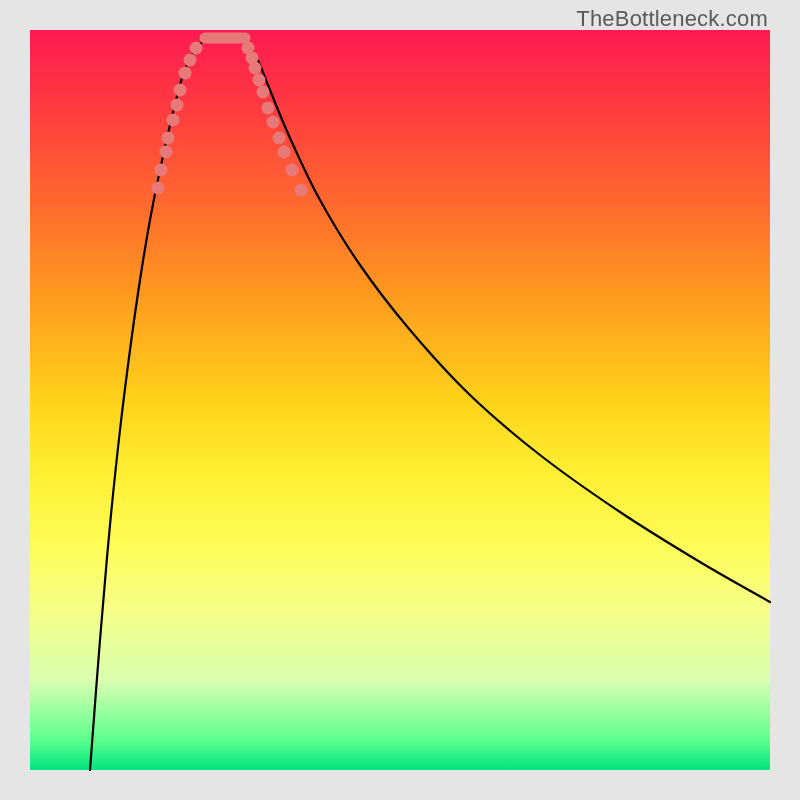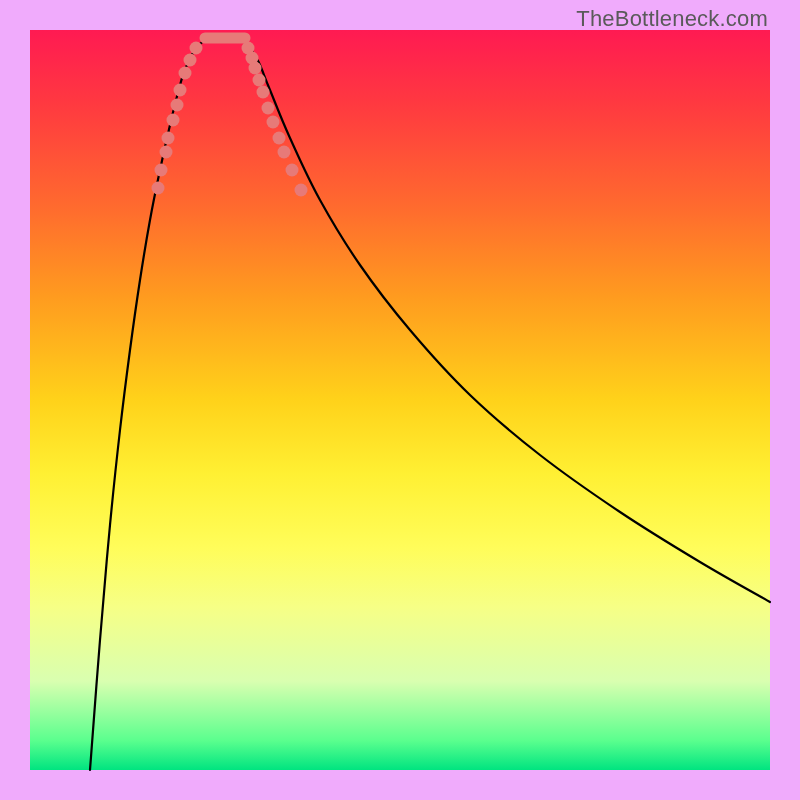--- a/index.html
+++ b/index.html
@@ -10,21 +10,21 @@
     overflow: hidden;
     background: #000;
     font-family: -apple-system, Helvetica, Arial, sans-serif;
   }
   .frame {
     position: absolute;
     left: 0;
     top: 0;
     width: 800px;
     height: 800px;
-    background: #f0abfc;
+    background: #e5e5e5;
   }
   .plot {
     position: absolute;
     left: 30px;
     top: 30px;
     width: 740px;
     height: 740px;
     
     background: linear-gradient(
       to bottom,

